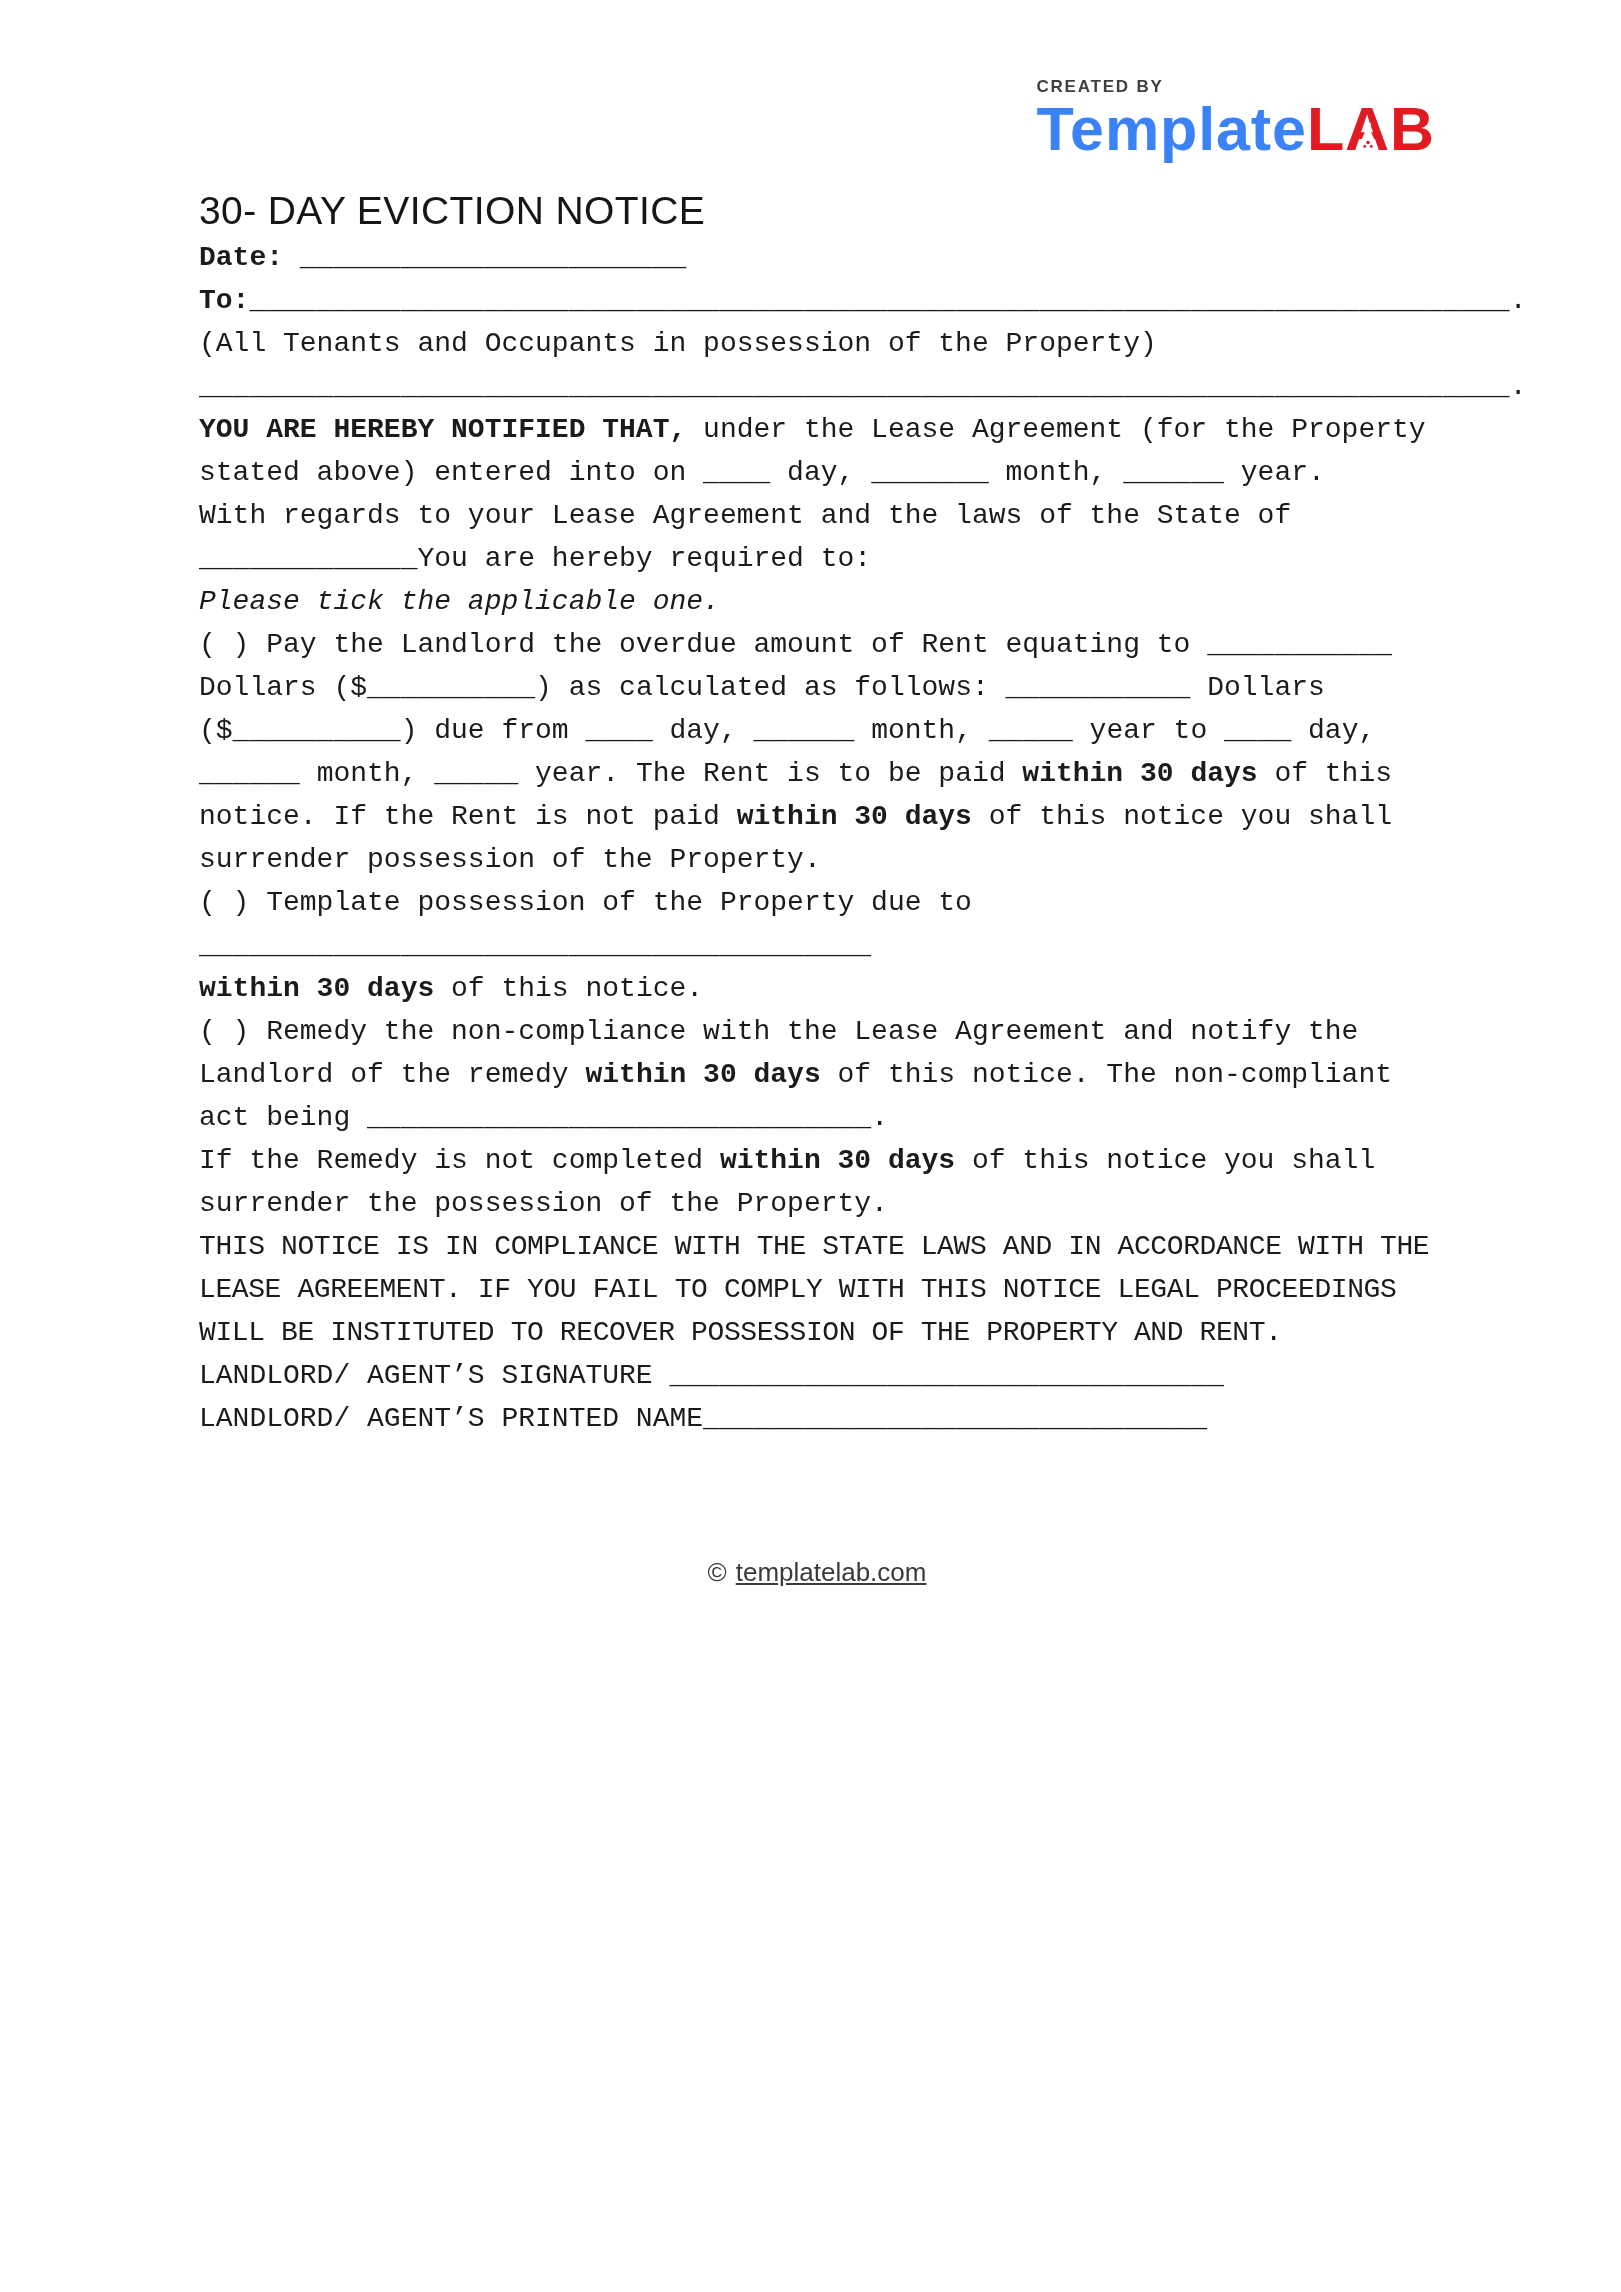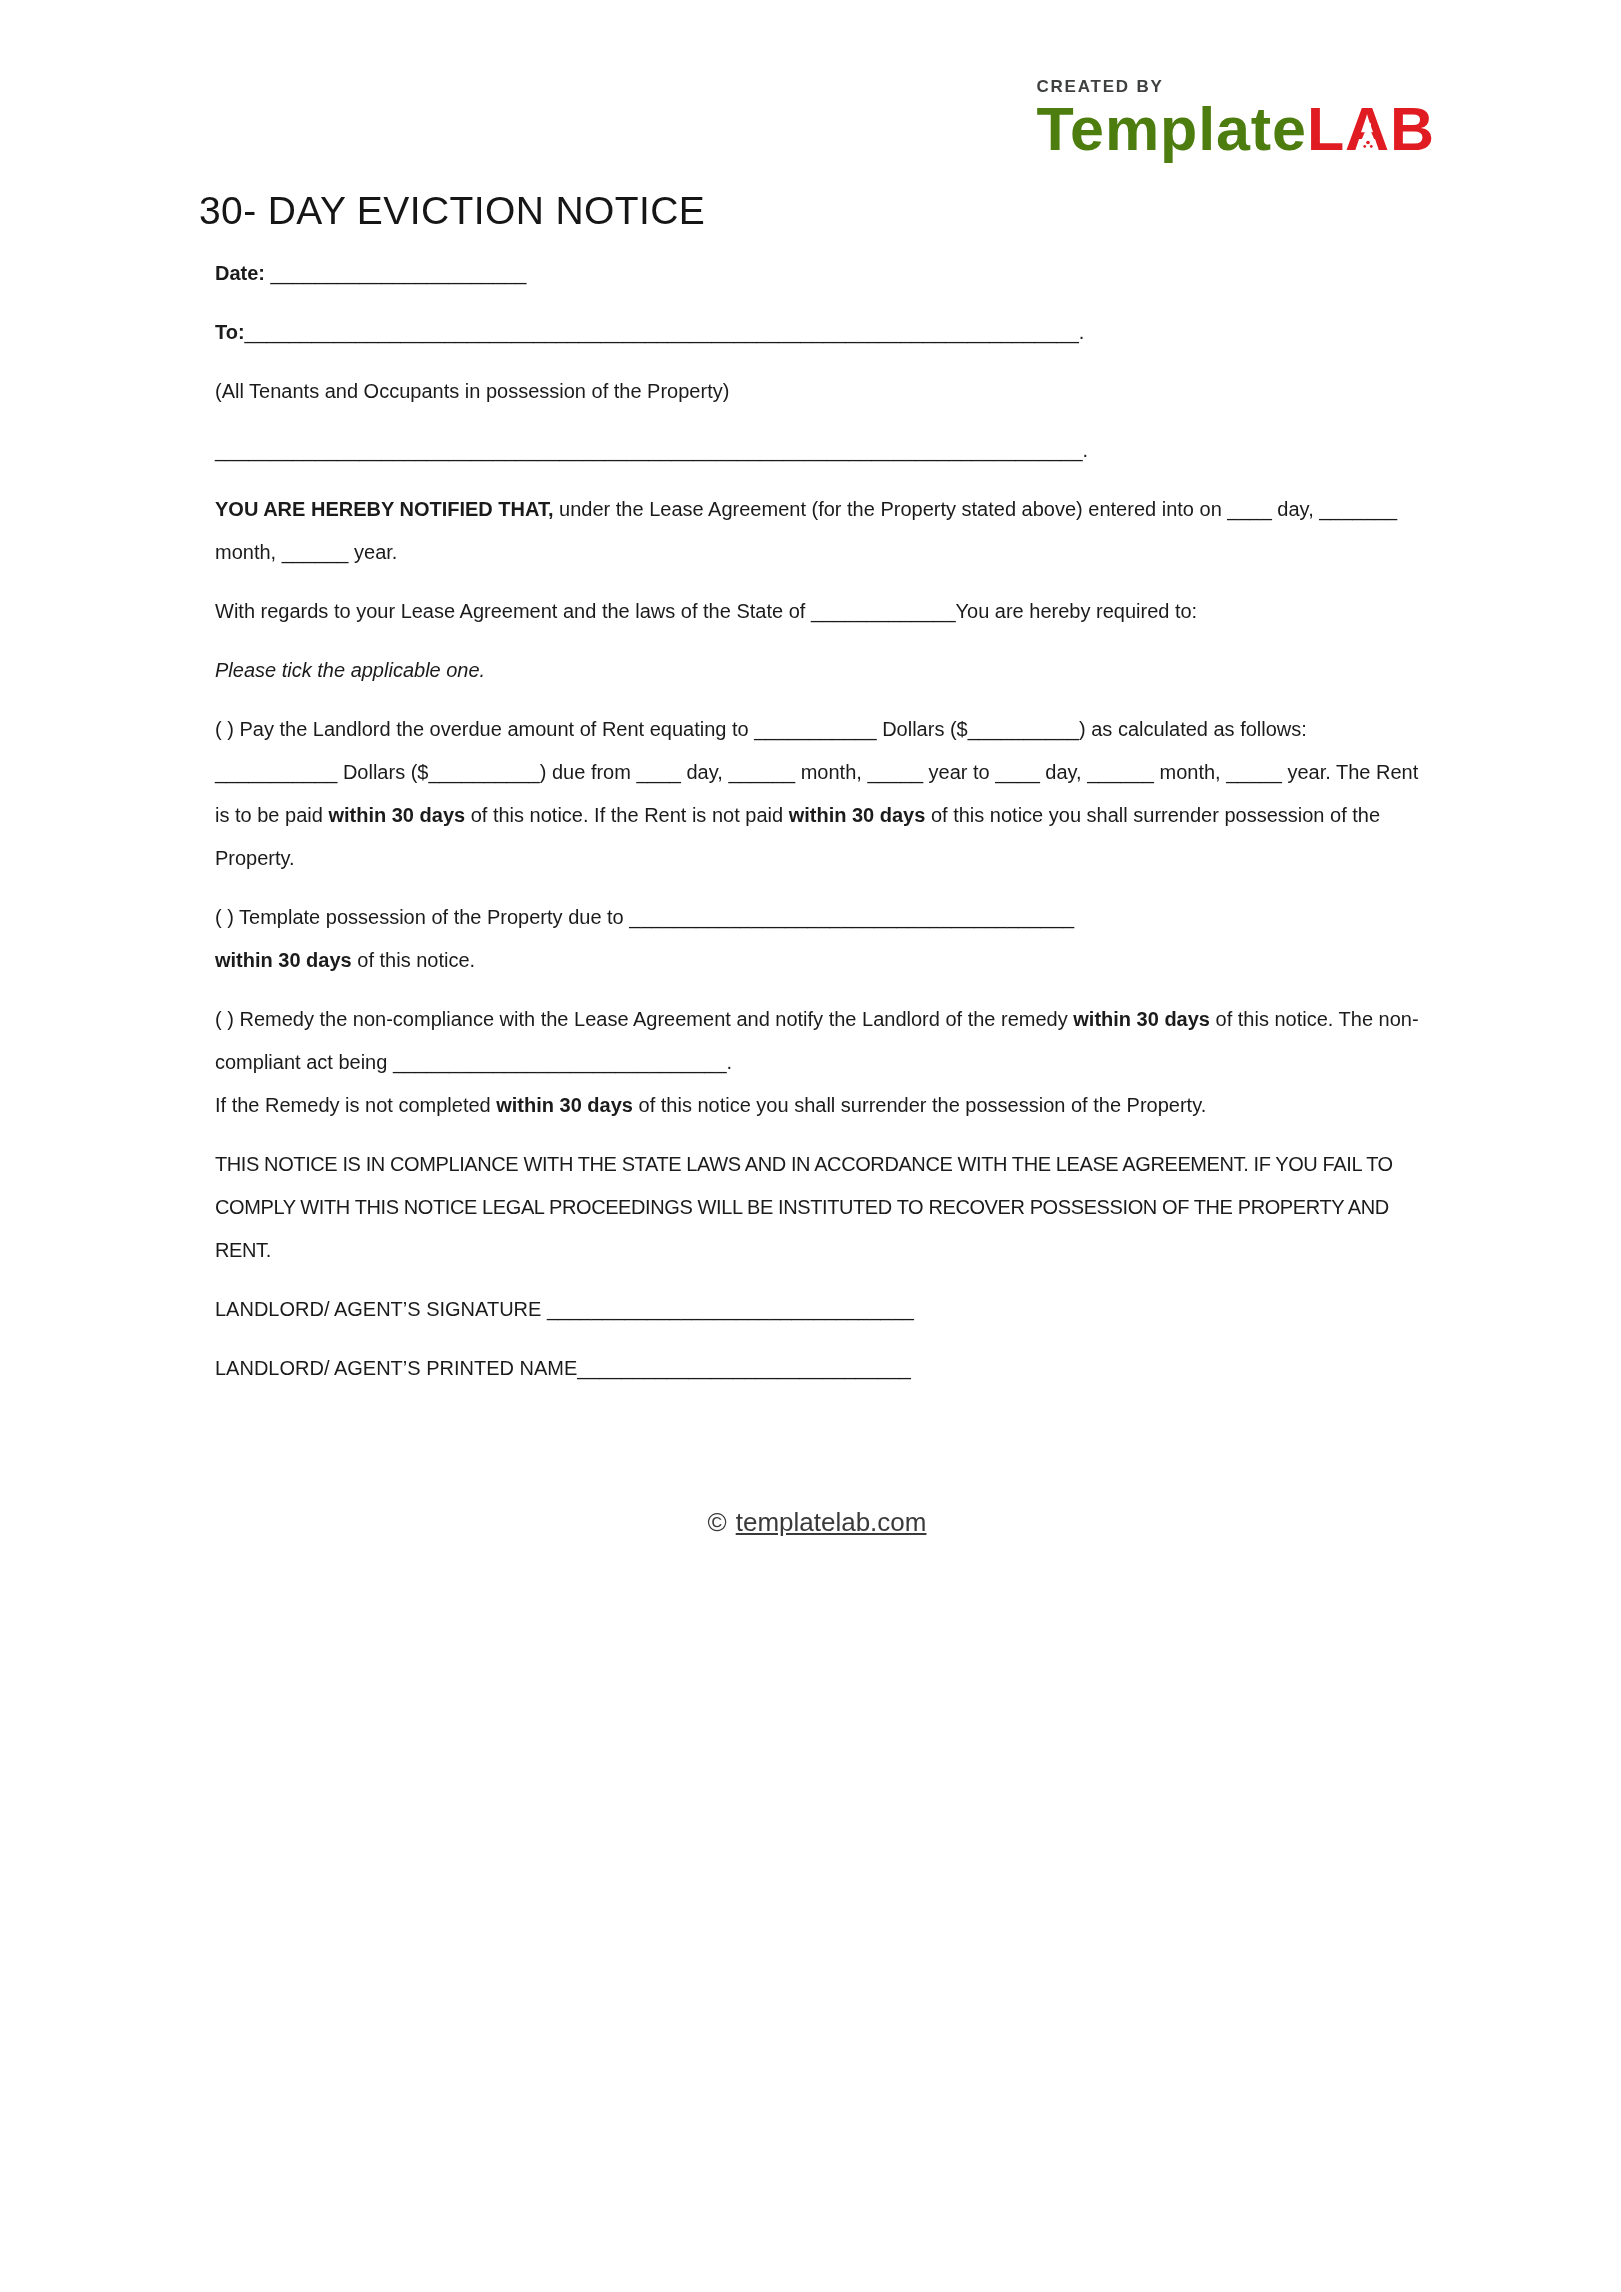--- a/index.html
+++ b/index.html
@@ -14,32 +14,32 @@
     padding:77px 186px 12px 199px;
   }
   
   .logo-block{text-align:right;}
   .logo-inner{display:inline-block;text-align:left;}
   .created-by{
     font-size:17px;font-weight:700;letter-spacing:1.8px;
     color:#3f4040;line-height:19.7px;
   }
   .brand{font-size:61px;font-weight:700;line-height:64px;letter-spacing:0.9px;white-space:nowrap;}
-  .brand-gray{color:#4d7c0f;}
+  .brand-gray{color:#3b82f6;}
   .brand-red{color:#e11b22;}
   .a-letter{position:relative;display:inline-block;}
   .flask{position:absolute;left:50%;bottom:8px;transform:translateX(-50%);width:22.4px;height:29.6px;}
   
   .title{
     margin:25px 0 0 0;
     font-size:39px;font-weight:400;color:#161616;
     letter-spacing:0.4px;line-height:50px;
   }
   
-  p.line{font-size:20px;line-height:43px;margin:16px;}
+  p.line{font-size:28px;line-height:43px;margin:0;font-family:Liberation Mono, monospace;}
   b{font-weight:700;}
   .mt-date{margin-top:133px;}
   .mt-to{margin-top:34px;}
   .mt-tenants{margin-top:19.7px;}
   .mt-prop1{margin-top:25px;}
   .mt-prop2{margin-top:19.7px;}
   .mt-notified{margin-top:14.3px;}
   .mt-regards{margin-top:19.7px;}
   .mt-tick{margin-top:86px;}
   .mt-opt1{margin-top:18px;}

